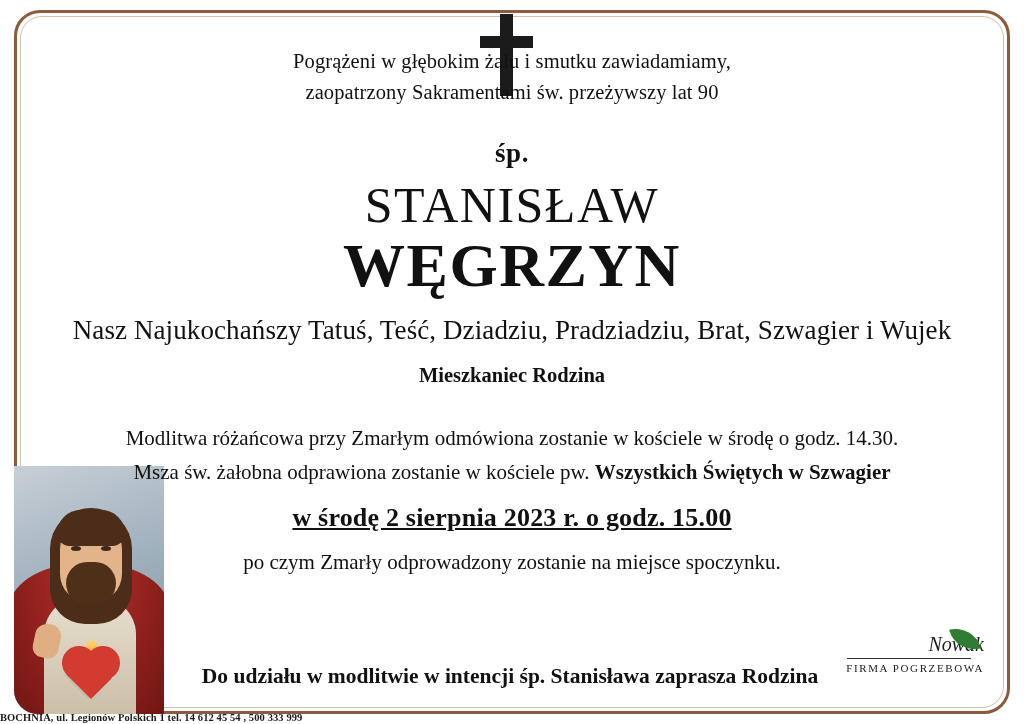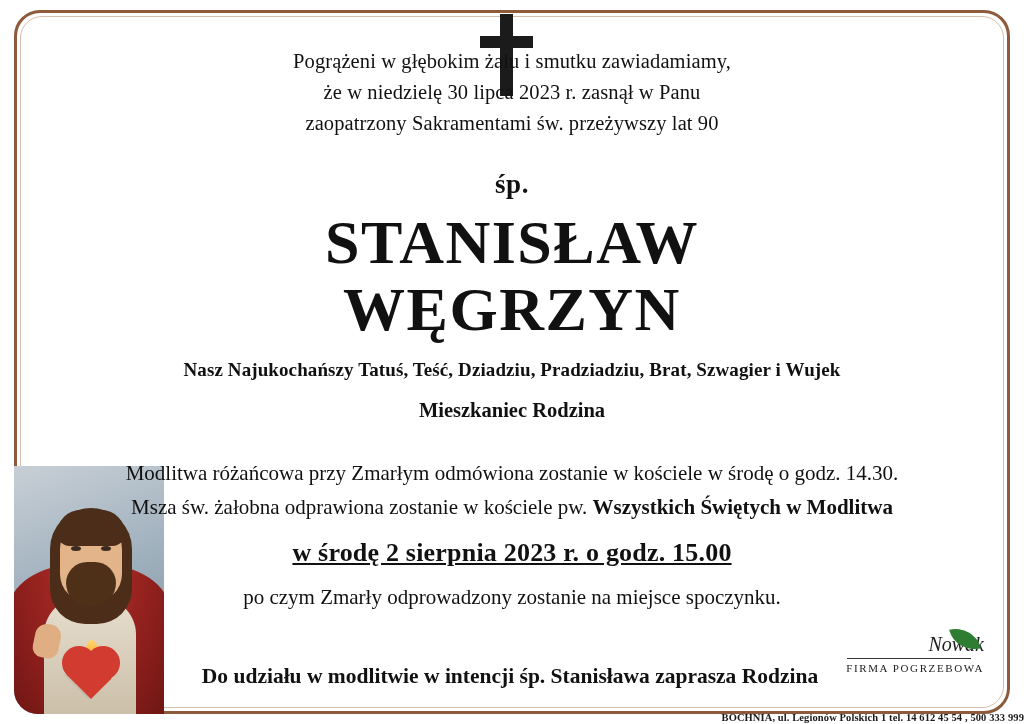--- a/index.html
+++ b/index.html
@@ -90,36 +90,36 @@
 
   .sp {
     margin-top: 30px;
     font-size: 27px;
     font-weight: bold;
     letter-spacing: .5px;
   }
 
   .name-first {
     margin-top: 10px;
-    font-size: 62px;
-    font-weight: bold;
+    font-size: 50px;
+    font-weight: normal;
     letter-spacing: 1.5px;
     line-height: 1.06;
   }
   .name-last {
     font-size: 62px;
     font-weight: bold;
     letter-spacing: 1.5px;
     line-height: 1.08;
   }
 
   .relation {
     margin-top: 16px;
-    font-size: 19px;
-    font-weight: bold;
+    font-size: 27px;
+    font-weight: normal;
     letter-spacing: .1px;
   }
   .resident {
     margin-top: 18px;
     font-size: 20.5px;
     font-weight: bold;
   }
 
   .ceremony {
     margin-top: 34px;
@@ -326,21 +326,21 @@
     font-size: 11px;
     letter-spacing: 1.6px;
     color: #222;
   }
 
   .footer {
     position: absolute;
     left: 0;
     right: 0;
     bottom: 1px;
-    text-align: right;
+    text-align: left;
     font-size: 10.5px;
     font-weight: bold;
     color: #1a1a1a;
     letter-spacing: .1px;
   }
 </style>
 </head>
 <body>
 
 <div class="notice">
@@ -367,37 +367,36 @@
     <div class="j-beard"></div>
     <div class="j-flame"></div>
     <div class="j-heart"></div>
     <div class="j-hand"></div>
   </div>
 
   <div class="content">
 
     <div class="intro">
       <div>Pogrążeni w głębokim żalu i smutku zawiadamiamy,</div>
-      <div>że w niedzielę 30 lipca 2023 r. zasnął w Panu</div>
       <div>zaopatrzony Sakramentami św. przeżywszy lat 90</div>
     </div>
 
     <div class="sp">śp.</div>
 
     <div class="name-first">STANISŁAW</div>
     <div class="name-last">WĘGRZYN</div>
 
     <div class="relation">Nasz Najukochańszy Tatuś, Teść, Dziadziu, Pradziadziu, Brat, Szwagier i Wujek</div>
     <div class="resident">Mieszkaniec Rodzina</div>
 
     <div class="ceremony">
       <div class="line">Modlitwa różańcowa przy Zmarłym odmówiona zostanie w kościele w środę o godz. 14.30.</div>
       <div class="line">
         <span>Msza św. żałobna odprawiona zostanie w kościele pw.</span>
-        <b>Wszystkich Świętych w Modlitwa</b>
+        <b>Wszystkich Świętych w Szwagier</b>
       </div>
       <span class="big">w środę 2 sierpnia 2023 r. o godz. 15.00</span>
       <div class="line">po czym Zmarły odprowadzony zostanie na miejsce spoczynku.</div>
     </div>
 
   </div>
 
   <div class="invitation">Do udziału w modlitwie w intencji śp. Stanisława zaprasza Rodzina</div>
 
   <div class="logo">

